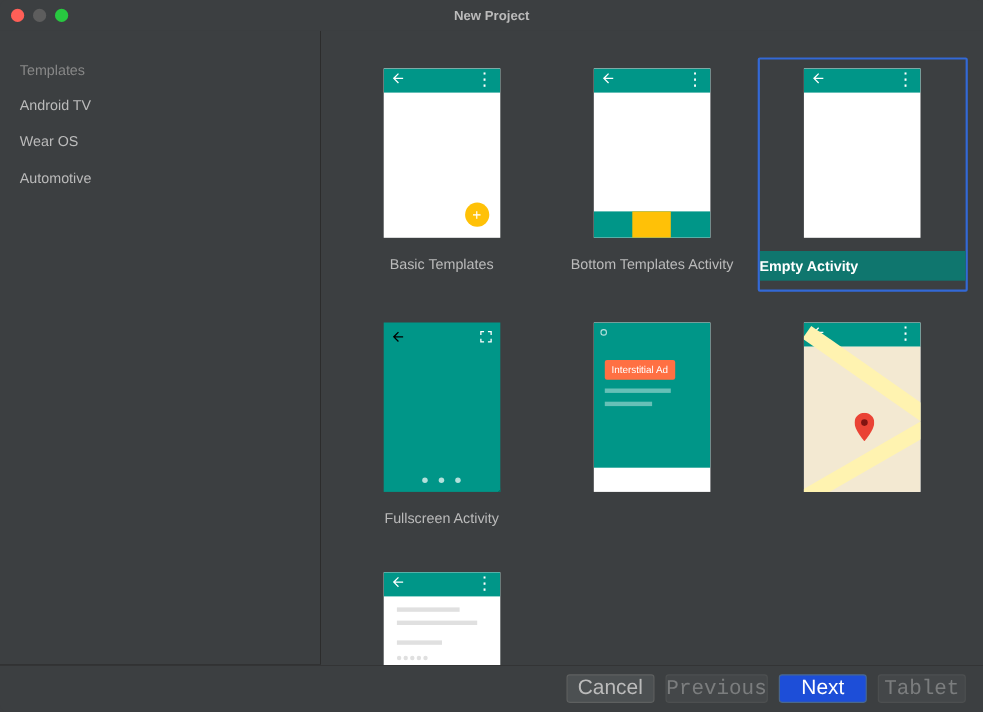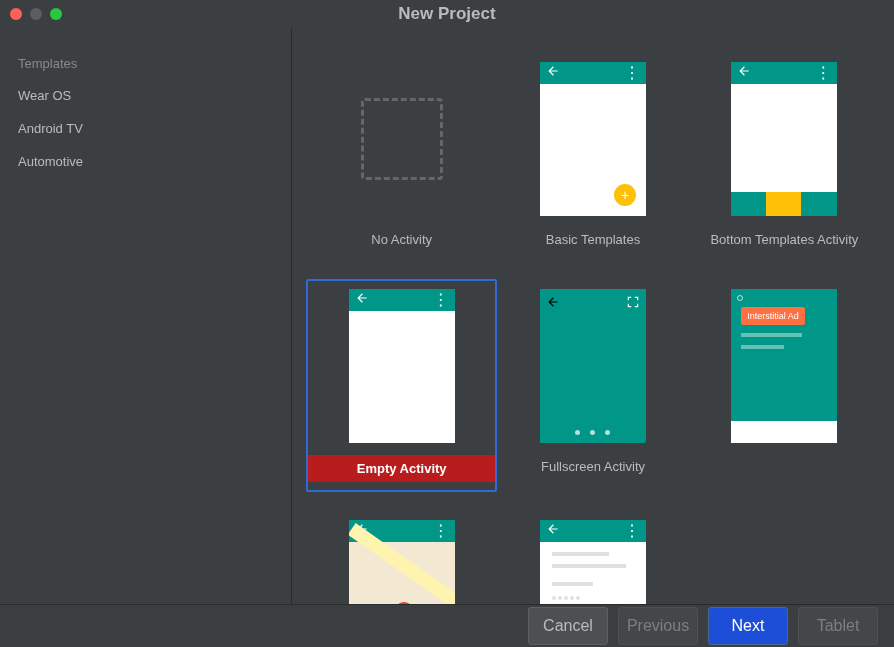--- a/index.html
+++ b/index.html
@@ -4,34 +4,34 @@
   <style>
     * { margin: 0; padding: 0; box-sizing: border-box; font-family: -apple-system, "Segoe UI", Arial, sans-serif; }
     body { width: 894px; height: 647px; background: #3c3f41; color: #bbb; overflow: hidden; border-radius: 6px; position: relative; }
 
     .titlebar { height: 28px; background: #3c3f41; display: flex; align-items: center; position: relative; }
     .traffic { position: absolute; left: 10px; top: 8px; display: flex; gap: 8px; }
     .traffic span { width: 12px; height: 12px; border-radius: 50%; display: inline-block; }
     .tl-close { background: #ff5f57; }
     .tl-min { background: #5d5d5d; }
     .tl-max { background: #28c840; }
-    .titlebar .title { margin: 0 auto; color: #bbb; font-size: 17px; font-weight: bold; text-align: center; }
+    .titlebar .title { margin: 0 auto; color: #bbb; font-size: 12px; font-weight: bold; text-align: center; }
 
     .main { display: flex; height: 576px; }
     .sidebar { width: 292px; background: #3c3f41; border-right: 1px solid #2b2b2b; padding-top: 24px; }
     .sidebar-header { color: #888; font-size: 13px; padding: 4px 18px 8px; }
     .sidebar-item { font-size: 13px; color: #bbb; padding: 9px 18px; cursor: pointer; }
     .sidebar-item.selected { background: #0d293e; color: #fff; }
 
     .content { flex: 1; overflow-y: auto; background: #3c3f41; padding-bottom: 20px; }
     .grid { display: grid; grid-template-columns: repeat(3, 1fr); column-gap: 0; row-gap: 18px; padding: 24px 14px 0; }
     .cell { display: flex; flex-direction: column; align-items: center; cursor: pointer; padding: 8px 0; border: 2px solid transparent; border-radius: 2px; }
     .cell-label { font-size: 13px; color: #bbb; margin-top: 12px; padding: 4px 10px; }
     .cell.selected { border: 2px solid #3369d6; }
-    .cell.selected .cell-label { background: #b91c1c; color: #fff; width: 100%; text-align: center; font-weight: bold; padding: 6px 0; margin-top: 12px; }
+    .cell.selected .cell-label { background: #0f766e; color: #fff; width: 100%; font-weight: bold; padding: 6px 0; margin-top: 12px; }
 
     .thumb { width: 106px; height: 154px; background: #fff; position: relative; overflow: hidden; }
     .thumb.dashed { background: transparent; border: 3px dashed #666; border-radius: 4px; width: 82px; height: 82px; margin: 36px 0; }
     .thumb-bar { height: 22px; background: #009688; display: flex; align-items: center; justify-content: space-between; padding: 0 6px; }
     .thumb-bar svg { fill: #fff; }
     .dots-v { color: #fff; font-size: 16px; line-height: 1; }
 
     .fab { position: absolute; bottom: 10px; right: 10px; width: 22px; height: 22px; background: #ffc107; border-radius: 50%; display: flex; align-items: center; justify-content: center; color: #fff; font-size: 14px; }
     .bottomnav { position: absolute; bottom: 0; left: 0; right: 0; height: 24px; background: #009688; display: flex; }
     .bottomnav .highlight { width: 33%; margin-left: 33%; background: #ffc107; }
@@ -41,64 +41,60 @@
     .full-teal .diag { position: absolute; top: 0; left: 0; width: 200%; height: 200%; background: linear-gradient(to bottom right, transparent 49.5%, #00796b 49.5%, #00796b 50.5%, transparent 50.5%); }
     .home-dots { position: absolute; bottom: 8px; left: 0; right: 0; display: flex; justify-content: center; gap: 10px; }
     .home-dots span { width: 5px; height: 5px; background: rgba(255,255,255,0.7); border-radius: 50%; }
 
     .compose-logo { display: flex; align-items: center; justify-content: center; height: 132px; }
     .map-body { position: relative; height: 132px; background: #f3e9d2; }
     .map-line { position: absolute; background: #fff3b0; }
     .map-pin { position: absolute; left: 46px; top: 60px; }
 
     .ad-body { background: #009688; padding: 10px; height: 132px; position: relative; }
-    .ad-btn { background: #ff7043; color: #fff; font-size: 9px; padding: 4px 6px; display: inline-block; border-radius: 2px; margin-top: 8px; }
+    .ad-btn { background: #ff7043; color: #fff; font-size: 9px; padding: 4px 6px; display: inline-block; border-radius: 2px; margin-top: 24px; }
     .ad-line { background: rgba(255,255,255,0.4); height: 4px; margin-top: 8px; }
 
     .form-body { padding: 10px 12px; }
     .form-line { background: #e0e0e0; height: 4px; margin-bottom: 8px; }
     .form-dots { display: flex; gap: 2px; margin-top: 10px; }
     .form-dots span { width: 4px; height: 4px; background: #e0e0e0; border-radius: 50%; }
 
     .bottom-bar { position: absolute; bottom: 0; left: 0; right: 0; height: 43px; background: #3c3f41; border-top: 1px solid #2b2b2b; display: flex; justify-content: flex-end; align-items: center; padding: 0 16px; gap: 10px; }
-    .btn { min-width: 80px; height: 38px; background: #4c5052; border: 1px solid #5e6060; color: #bbb; font-size: 16px; border-radius: 3px; cursor: pointer; }
+    .btn { min-width: 80px; height: 26px; background: #4c5052; border: 1px solid #5e6060; color: #bbb; font-size: 19px; border-radius: 3px; cursor: pointer; }
     .btn.primary { background: #1d4ed8; border-color: #4a688c; color: #fff; }
-    .btn:disabled { opacity: 0.5; cursor: default; }
+    .btn:disabled { opacity: 0.5; cursor: default; font-family: Liberation Mono, monospace; }
 
     .content::-webkit-scrollbar { width: 10px; }
     .content::-webkit-scrollbar-thumb { background: #555; border-radius: 5px; }
   </style>
 </head>
 <body>
 
 <div class="titlebar">
   <div class="traffic">
     <span class="tl-close"></span>
     <span class="tl-min"></span>
     <span class="tl-max"></span>
   </div>
   <div class="title">New Project</div>
 </div>
 
 <div class="main">
   <div class="sidebar">
     <div class="sidebar-header">Templates</div>
     <div id="sidebar-items">
+        <div class="sidebar-item"><span>Android TV</span></div>
         <div class="sidebar-item"><span>Wear OS</span></div>
-        <div class="sidebar-item"><span>Android TV</span></div>
         <div class="sidebar-item"><span>Automotive</span></div>
       </div>
   </div>
 
   <div class="content">
     <div class="grid" id="grid">
-        <div class="cell">
-          <div class="thumb dashed"></div>
-          <div class="cell-label">No Activity</div>
-        </div>
         <div class="cell">
           <div class="thumb">
             <div class="thumb-bar">
               <span><svg width="14" height="14" viewBox="0 0 24 24">
                   <path d="M20 11H7.83l5.59-5.59L12 4l-8 8 8 8 1.41-1.41L7.83 13H20z"></path>
                 </svg></span>
               <span class="dots-v">⋮</span>
             </div>
             <div class="fab">+</div>
           </div>

